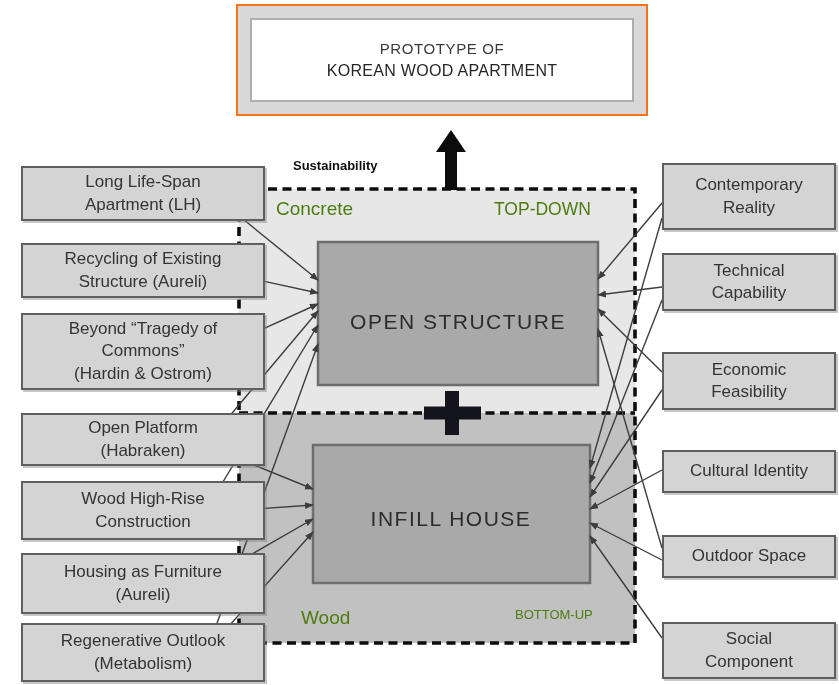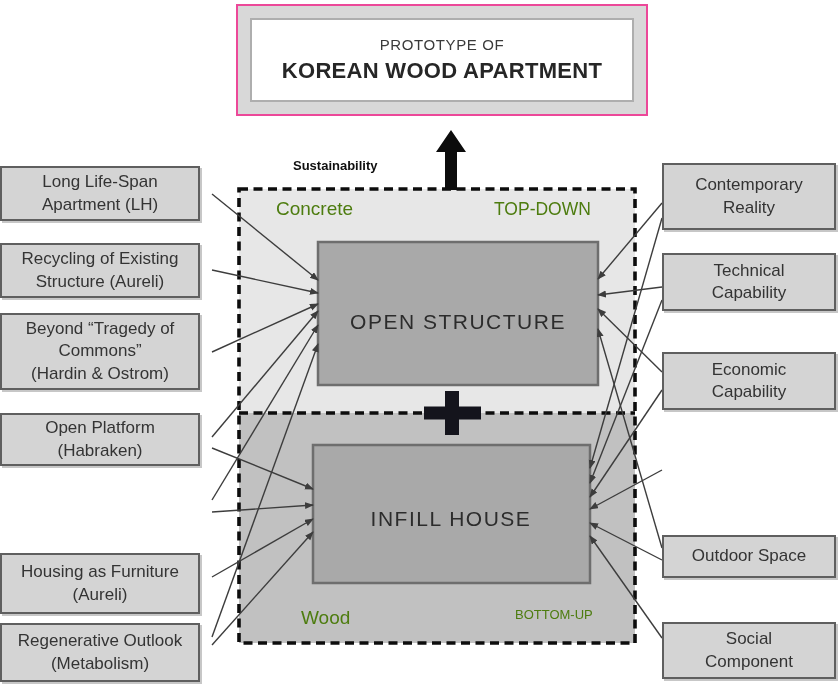--- a/index.html
+++ b/index.html
@@ -10,34 +10,34 @@
   .art{position:absolute;left:0;top:0;width:839px;height:685px;}
   
   .sbox{
     position:absolute;box-sizing:border-box;
     background:#d4d4d4;border:2px solid #5f5f5f;
     box-shadow:2px 2px 0 rgba(130,130,130,.45);
     display:flex;align-items:center;justify-content:center;
     text-align:center;white-space:pre-line;
     font-size:17px;line-height:1.3;color:#343434;
   }
-  .sbox-left{left:0;width:200px;}
+  .sbox-left{left:21px;width:244px;}
   .sbox-right{left:662px;width:174px;}
   
   .titlebox{
     position:absolute;left:236px;top:4px;width:412px;height:112px;
-    box-sizing:border-box;background:#d8d8d8;border:2px solid #ec4899;padding-left:18px;
+    box-sizing:border-box;background:#d8d8d8;border:2px solid #f97316;padding-left:18px;
   }
   .titlebox-inner{
     position:absolute;left:12px;top:12px;right:12px;bottom:12px;
     box-sizing:border-box;background:#ffffff;border:2px solid #aeaeae;
     display:flex;flex-direction:column;align-items:center;justify-content:center;gap:5px;
   }
   .title-line1{font-size:15px;letter-spacing:.6px;color:#3a3a3a;}
-  .title-line2{font-size:22px;font-weight:bold;letter-spacing:.3px;color:#262626;}
+  .title-line2{font-size:16px;font-weight:normal;letter-spacing:.3px;color:#262626;}
   
   .lbl{position:absolute;color:#4d7c0f;}
   .lbl-sustainability{left:293px;top:158px;font-size:13px;font-weight:bold;color:#0f0f0f;}
   .lbl-concrete{left:276px;top:198px;font-size:19px;}
   .lbl-topdown{left:494px;top:199px;font-size:17.5px;}
   .lbl-wood{left:301px;top:607px;font-size:19px;}
   .lbl-bottomup{left:515px;top:607px;font-size:13px;}
   .core-text{
     font-size:21px;letter-spacing:1.5px;fill:#2c2c2c;
     font-family:"Liberation Sans","DejaVu Sans",sans-serif;
@@ -112,28 +112,31 @@
 
   <div class="sbox sbox-left" style="top:166px;height:55px;">Long Life-Span
 Apartment (LH)</div>
   <div class="sbox sbox-left" style="top:243px;height:55px;">Recycling of Existing
 Structure (Aureli)</div>
   <div class="sbox sbox-left" style="top:313px;height:77px;text-align:center;">Beyond “Tragedy of
 Commons”
 (Hardin &amp; Ostrom)</div>
   <div class="sbox sbox-left" style="top:413px;height:53px;">Open Platform
 (Habraken)</div>
+  <div class="sbox sbox-left" style="top:481px;height:59px;">Wood High-Rise
+Construction</div>
   <div class="sbox sbox-left" style="top:553px;height:61px;">Housing as Furniture
 (Aureli)</div>
   <div class="sbox sbox-left" style="top:623px;height:59px;">Regenerative Outlook
 (Metabolism)</div>
 
   <div class="sbox sbox-right" style="top:163px;height:67px;">Contemporary
 Reality</div>
   <div class="sbox sbox-right" style="top:253px;height:58px;">Technical
 Capability</div>
   <div class="sbox sbox-right" style="top:352px;height:58px;">Economic
-Capability</div>
+Feasibility</div>
+  <div class="sbox sbox-right" style="top:450px;height:43px;">Cultural Identity</div>
   <div class="sbox sbox-right" style="top:535px;height:43px;">Outdoor Space</div>
   <div class="sbox sbox-right" style="top:622px;height:57px;">Social
 Component</div>
 
 </div>
 
 </body></html>

